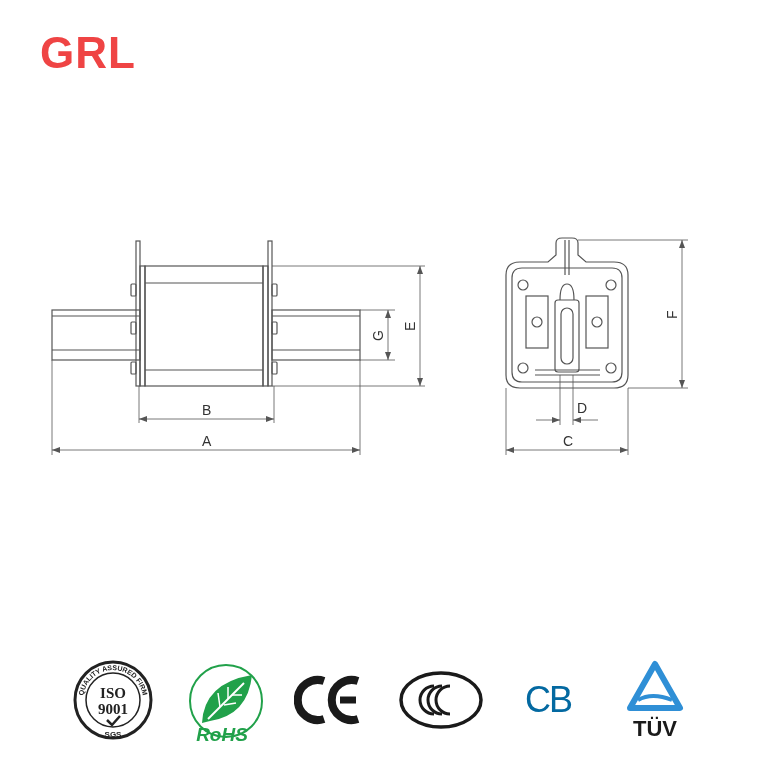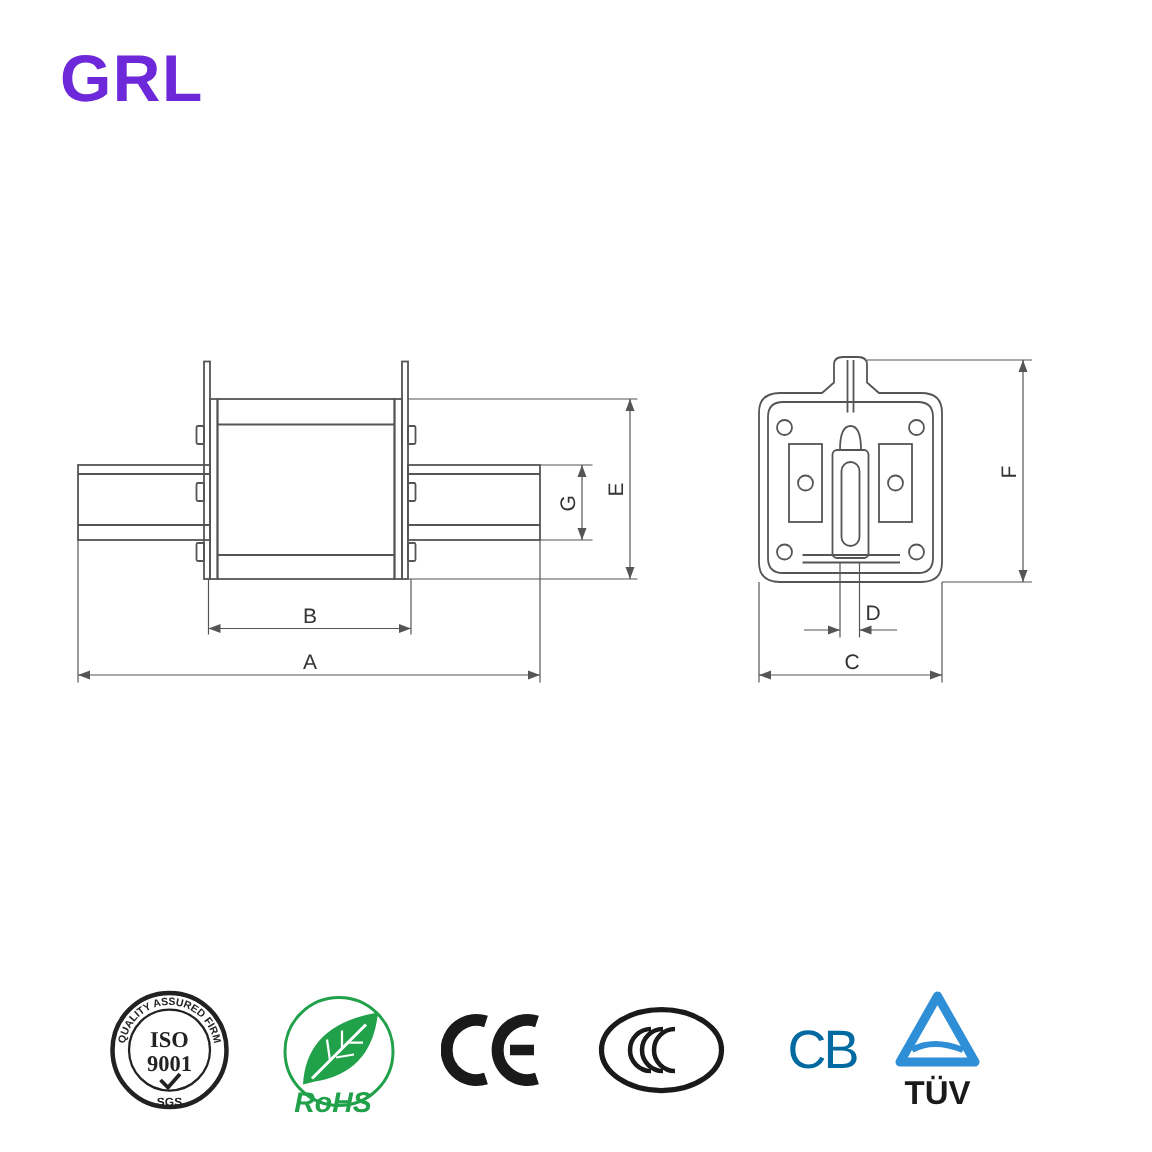--- a/index.html
+++ b/index.html
@@ -1,17 +1,17 @@
 <!DOCTYPE html>
 <html><head>
 <meta charset="utf-8">
 <style>
   html, body { margin: 0; padding: 0; background: #ffffff; }
   body { width: 768px; height: 768px; position: relative; overflow: hidden; font-family: "Liberation Sans", sans-serif; }
-  .brand { position: absolute; left: 40px; top: 28px; font-family: "Liberation Sans", sans-serif; font-weight: 700; font-size: 44px; letter-spacing: 1px; color: #6d28d9; line-height: 50px; }
+  .brand { position: absolute; left: 40px; top: 28px; font-family: "Liberation Sans", sans-serif; font-weight: 700; font-size: 44px; letter-spacing: 1px; color: #ef4444; line-height: 50px; }
   svg.draw { position: absolute; left: 0; top: 0; }
   .dimlabel { font-family: "Liberation Sans", sans-serif; font-size: 14px; fill: #333; }
   .cert { position: absolute; top: 655px; height: 90px; display: flex; align-items: center; justify-content: center; }
   .cert svg { display: block; }
 </style>
 </head>
 <body>
 
 <div class="brand">GRL</div>
 
@@ -160,19 +160,19 @@
     <path d="M36 16 A14 14 0 1 0 36 44" fill="none" stroke="#1a1a1a" stroke-width="3"></path>
     <path d="M44 16 A14 14 0 1 0 44 44" fill="none" stroke="#1a1a1a" stroke-width="3"></path>
     <path d="M52 16 A14 14 0 1 0 52 44" fill="none" stroke="#1a1a1a" stroke-width="3"></path>
   </svg>
 </div>
 
 <div class="cert" style="left:508px; width:80px;">
   <div style="font-family:'Liberation Sans',sans-serif; font-size:36px; color:#0369a1; letter-spacing:-2px;">CB</div>
 </div>
 
-<div class="cert" style="left:585px; width:80px;">
+<div class="cert" style="left:615px; width:80px;">
   <svg width="70" height="84" viewBox="0 0 70 84">
     <path d="M35 6 L60 50 L10 50 Z" fill="none" stroke="#2f8fd6" stroke-width="6" stroke-linejoin="round"></path>
     <path d="M18 42 Q32 34 52 42" fill="none" stroke="#2f8fd6" stroke-width="4"></path>
     <text x="35" y="78" text-anchor="middle" font-size="22" font-weight="700" fill="#1a1a1a" font-family="Liberation Sans, sans-serif">TÜV</text>
   </svg>
 </div>
 
 </body></html>

